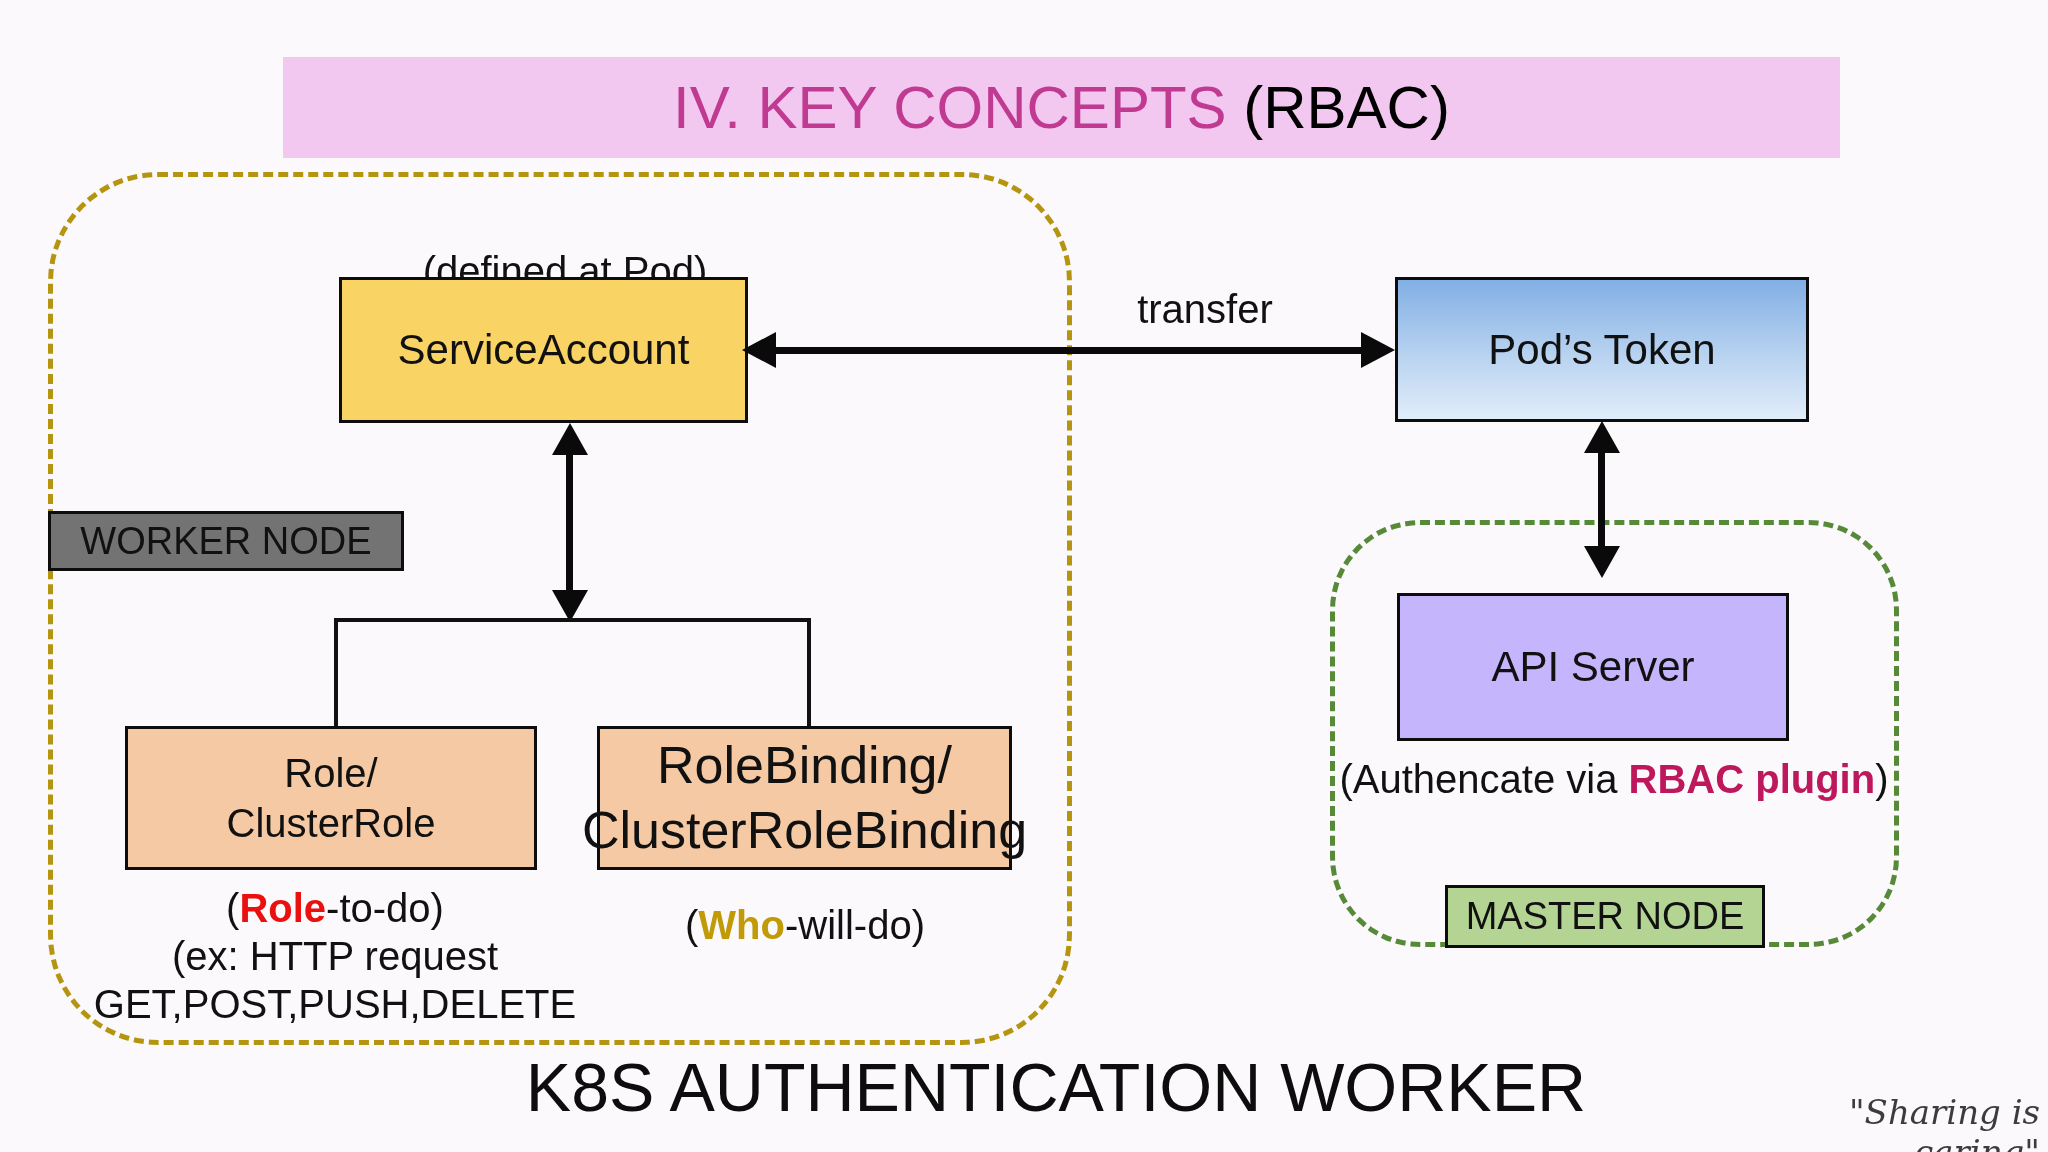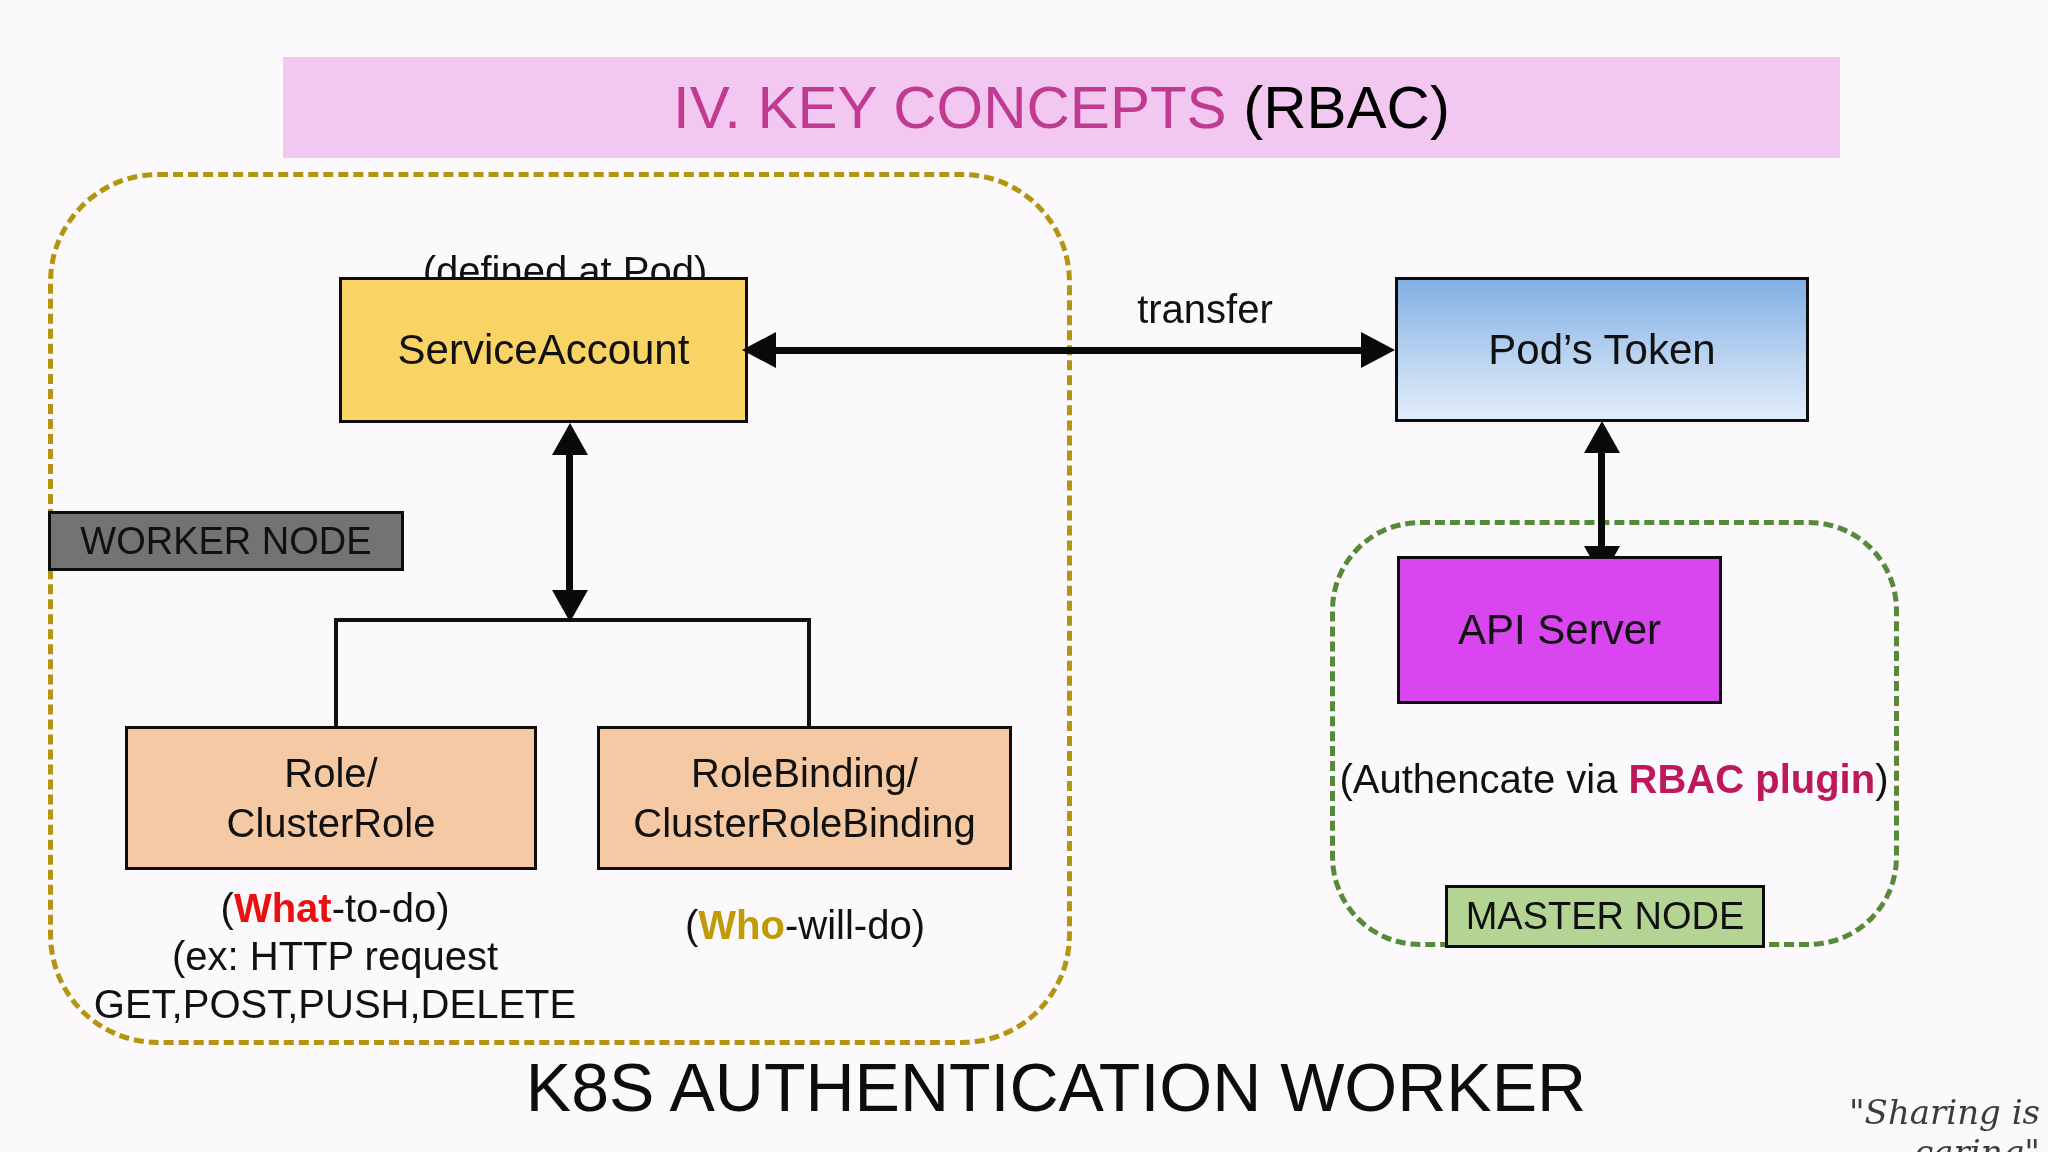--- a/index.html
+++ b/index.html
@@ -36,25 +36,25 @@
   
   .box {
     position:absolute; box-sizing:border-box;
     border:3px solid #0d0d0d;
     display:flex; align-items:center; justify-content:center;
     font-size:42px; text-align:center; color:#111;
   }
   .sa-box   { left:339px;  top:277px; width:409px; height:146px; background:#f9d464; }
   .token-box{ left:1395px; top:277px; width:414px; height:145px;
               background:linear-gradient(180deg,#82afe4 0%,#b9d3f0 55%,#e1edfb 100%); }
-  .api-box  { left:1397px; top:556px; width:325px; height:148px; background:#d946ef; }
+  .api-box  { left:1397px; top:593px; width:392px; height:148px; background:#c4b5fd; }
   .role-box    { left:125px; top:726px; width:412px; height:144px; background:#f5c9a3;
                  flex-direction:column; font-size:40px; line-height:1.25; }
   .binding-box { left:597px; top:726px; width:415px; height:144px; background:#f5c9a3;
-                 flex-direction:column; font-size:40px; line-height:1.25; }
+                 flex-direction:column; font-size:52px; line-height:1.25; }
   .label-box { font-size:38px; }
   .worker-label { left:48px;   top:511px; width:356px; height:60px; background:#737373; }
   .master-label { left:1445px; top:885px; width:320px; height:63px; background:#b4d494; }
 
   
   .note { position:absolute; font-size:40px; color:#111; text-align:center; }
   .pod-note      { left:365px;  top:226px; width:400px;margin-top:23px; }
   .transfer-note { left:1050px; top:287px; width:310px; }
   .what-note     { left:40px;   top:884px; width:590px; line-height:48px; white-space:nowrap; }
   .who-note      { left:605px;  top:903px; width:400px; }
@@ -133,21 +133,21 @@
   <div class="box role-box">
     <div>Role/</div>
     <div>ClusterRole</div>
   </div>
   <div class="box binding-box">
     <div>RoleBinding/</div>
     <div>ClusterRoleBinding</div>
   </div>
 
   <div class="note what-note">
-    <div><span>(</span><span class="red">What</span><span>-to-do)</span></div>
+    <div><span>(</span><span class="red">Role</span><span>-to-do)</span></div>
     <div>(ex: HTTP request</div>
     <div>GET,POST,PUSH,DELETE</div>
   </div>
   <div class="note who-note">
     <span>(</span><span class="gold">Who</span><span>-will-do)</span>
   </div>
 
   <div class="shaft shaft-master-v"></div>
   <div class="ah ah-m-up"></div>
   <div class="ah ah-m-down"></div>

